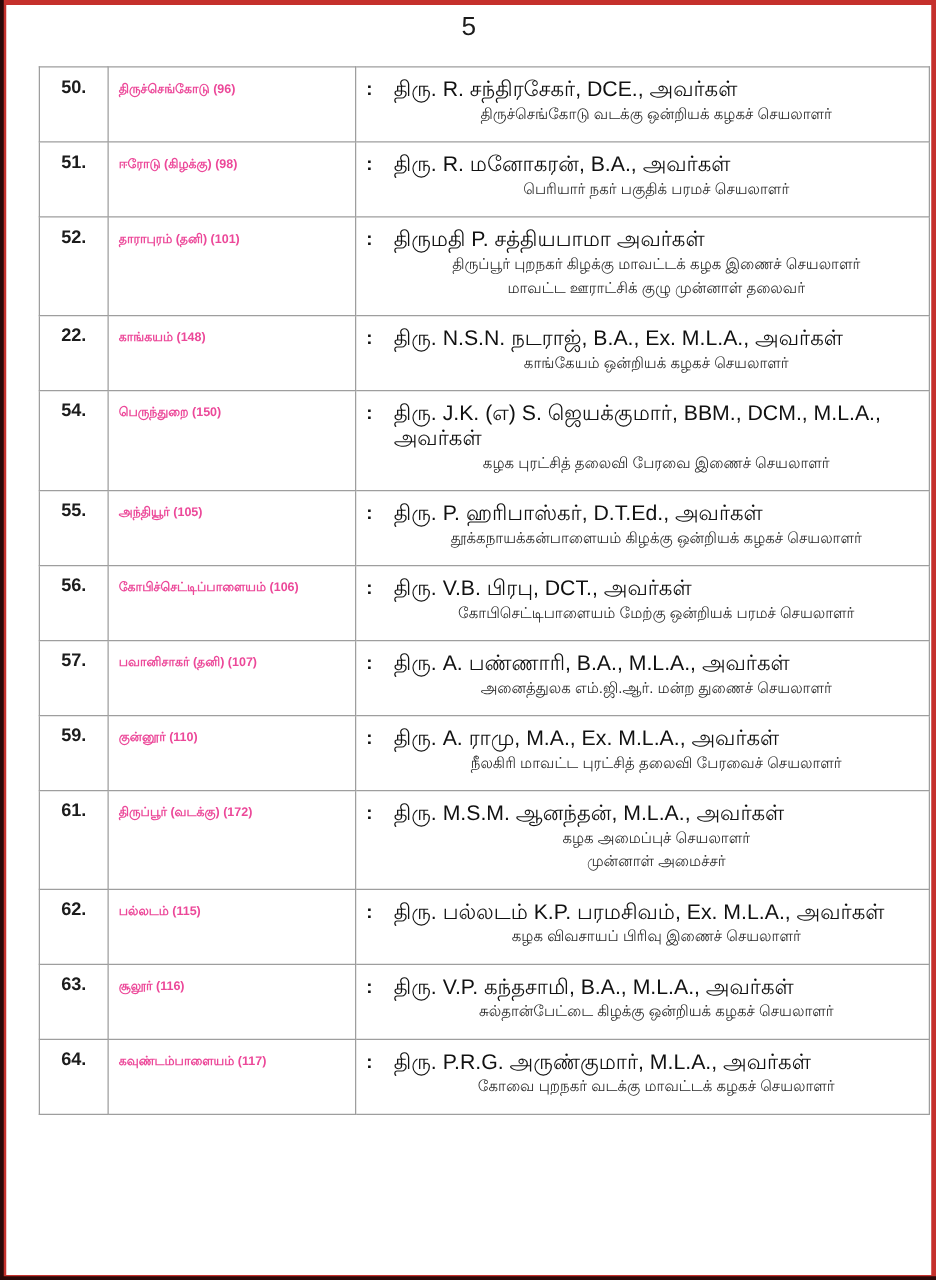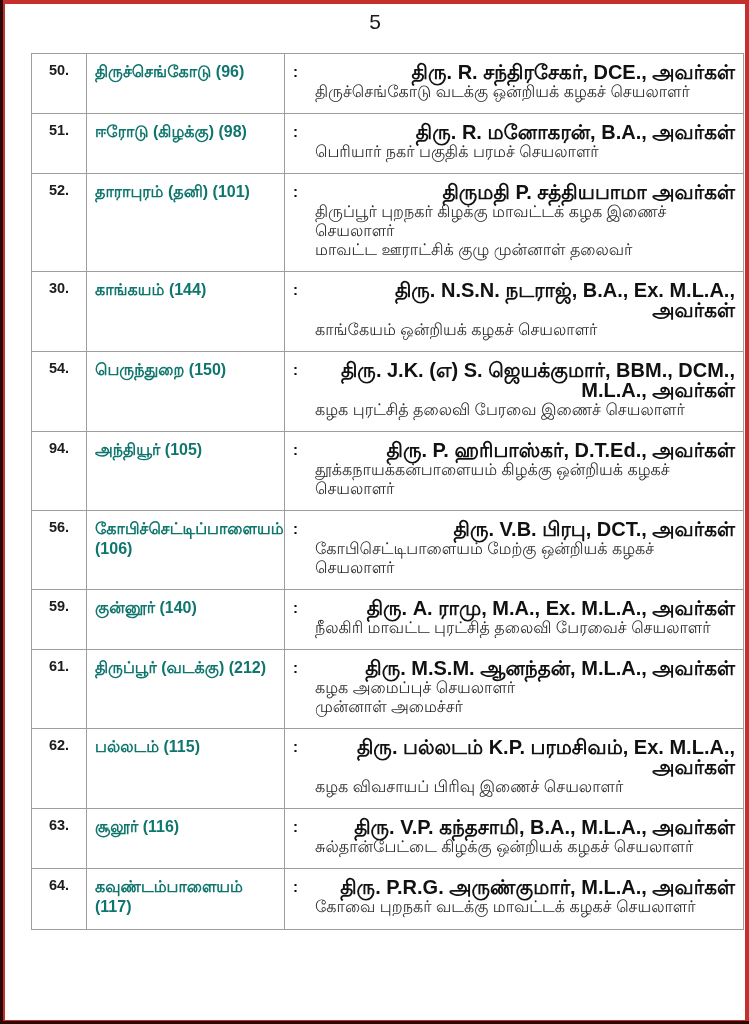--- a/index.html
+++ b/index.html
@@ -56,48 +56,48 @@
   }
   td.no{
     text-align:center;
     font-size:14.5px;
     font-weight:600;
     padding-top:9px;
     color:#1c1c1c;
   }
   td.const{
     font-weight:700;
-    font-size:16px;
+    font-size:10px;
     line-height:20px;
     padding-left:13px;
-    color:#0f766e;
+    color:#ec4899;
   }
   td.det{padding-left:10px;}
   .det-wrap{display:flex;align-items:flex-start;}
   .colon{
     font-weight:700;
     font-size:15px;
     line-height:20px;
     width:22px;
     flex:0 0 22px;
     color:#111;
   }
   .det-text{flex:1;}
   .pname{
-    font-weight:700;
-    font-size:20px;
+    font-weight:400;
+    font-size:17px;
     line-height:20px;
     color:#111;
-    text-align:right;
   }
   .pdesc{
     font-weight:400;
-    font-size:16px;
+    font-size:12px;
     line-height:19px;
     color:#2a2a2a;
+    text-align:center;
   }
   .pdesc.indent{padding-left:58px;}
 </style>
 </head>
 <body>
 
 <div class="page">
   <div class="page-number">5</div>
 
   <table class="officials">
@@ -144,22 +144,22 @@
         <div class="det-text">
           <div class="pname">திருமதி P. சத்தியபாமா அவர்கள்</div>
         <div class="pdesc">திருப்பூர் புறநகர் கிழக்கு மாவட்டக் கழக இணைச் செயலாளர்</div>
                 <div class="pdesc">மாவட்ட ஊராட்சிக் குழு முன்னாள் தலைவர்</div>
               </div>
       </div>
     </td>
   </tr>
 
   <tr>
-    <td class="no">30.</td>
-    <td class="const">காங்கயம் (144)</td>
+    <td class="no">22.</td>
+    <td class="const">காங்கயம் (148)</td>
     <td class="det">
       <div class="det-wrap">
         <span class="colon">:</span>
         <div class="det-text">
           <div class="pname">திரு. N.S.N. நடராஜ், B.A., Ex. M.L.A., அவர்கள்</div>
         <div class="pdesc">காங்கேயம் ஒன்றியக் கழகச் செயலாளர்</div>
               </div>
       </div>
     </td>
   </tr>
@@ -172,67 +172,80 @@
         <span class="colon">:</span>
         <div class="det-text">
           <div class="pname">திரு. J.K. (எ) S. ஜெயக்குமார், BBM., DCM., M.L.A., அவர்கள்</div>
         <div class="pdesc">கழக புரட்சித் தலைவி பேரவை இணைச் செயலாளர்</div>
               </div>
       </div>
     </td>
   </tr>
 
   <tr>
-    <td class="no">94.</td>
+    <td class="no">55.</td>
     <td class="const">அந்தியூர் (105)</td>
     <td class="det">
       <div class="det-wrap">
         <span class="colon">:</span>
         <div class="det-text">
           <div class="pname">திரு. P. ஹரிபாஸ்கர், D.T.Ed., அவர்கள்</div>
         <div class="pdesc">தூக்கநாயக்கன்பாளையம் கிழக்கு ஒன்றியக் கழகச் செயலாளர்</div>
               </div>
       </div>
     </td>
   </tr>
 
   <tr>
     <td class="no">56.</td>
     <td class="const">கோபிச்செட்டிப்பாளையம் (106)</td>
     <td class="det">
       <div class="det-wrap">
         <span class="colon">:</span>
         <div class="det-text">
           <div class="pname">திரு. V.B. பிரபு, DCT., அவர்கள்</div>
-        <div class="pdesc">கோபிசெட்டிபாளையம் மேற்கு ஒன்றியக் கழகச் செயலாளர்</div>
-              </div>
-      </div>
-    </td>
-  </tr>
-
+        <div class="pdesc">கோபிசெட்டிபாளையம் மேற்கு ஒன்றியக் பரமச் செயலாளர்</div>
+              </div>
+      </div>
+    </td>
+  </tr>
+
+  <tr>
+    <td class="no">57.</td>
+    <td class="const">பவானிசாகர் (தனி) (107)</td>
+    <td class="det">
+      <div class="det-wrap">
+        <span class="colon">:</span>
+        <div class="det-text">
+          <div class="pname">திரு. A. பண்ணாரி, B.A., M.L.A., அவர்கள்</div>
+        <div class="pdesc">அனைத்துலக எம்.ஜி.ஆர். மன்ற துணைச் செயலாளர்</div>
+              </div>
+      </div>
+    </td>
+  </tr>
 
 
   <tr>
     <td class="no">59.</td>
-    <td class="const">குன்னூர் (140)</td>
+    <td class="const">குன்னூர் (110)</td>
     <td class="det">
       <div class="det-wrap">
         <span class="colon">:</span>
         <div class="det-text">
           <div class="pname">திரு. A. ராமு, M.A., Ex. M.L.A., அவர்கள்</div>
         <div class="pdesc">நீலகிரி மாவட்ட புரட்சித் தலைவி பேரவைச் செயலாளர்</div>
               </div>
       </div>
     </td>
   </tr>
 
 
   <tr>
     <td class="no">61.</td>
-    <td class="const">திருப்பூர் (வடக்கு) (212)</td>
+    <td class="const">திருப்பூர் (வடக்கு) (172)</td>
     <td class="det">
       <div class="det-wrap">
         <span class="colon">:</span>
         <div class="det-text">
           <div class="pname">திரு. M.S.M. ஆனந்தன், M.L.A., அவர்கள்</div>
         <div class="pdesc">கழக அமைப்புச் செயலாளர்</div>
                 <div class="pdesc">முன்னாள் அமைச்சர்</div>
               </div>
       </div>
     </td>

